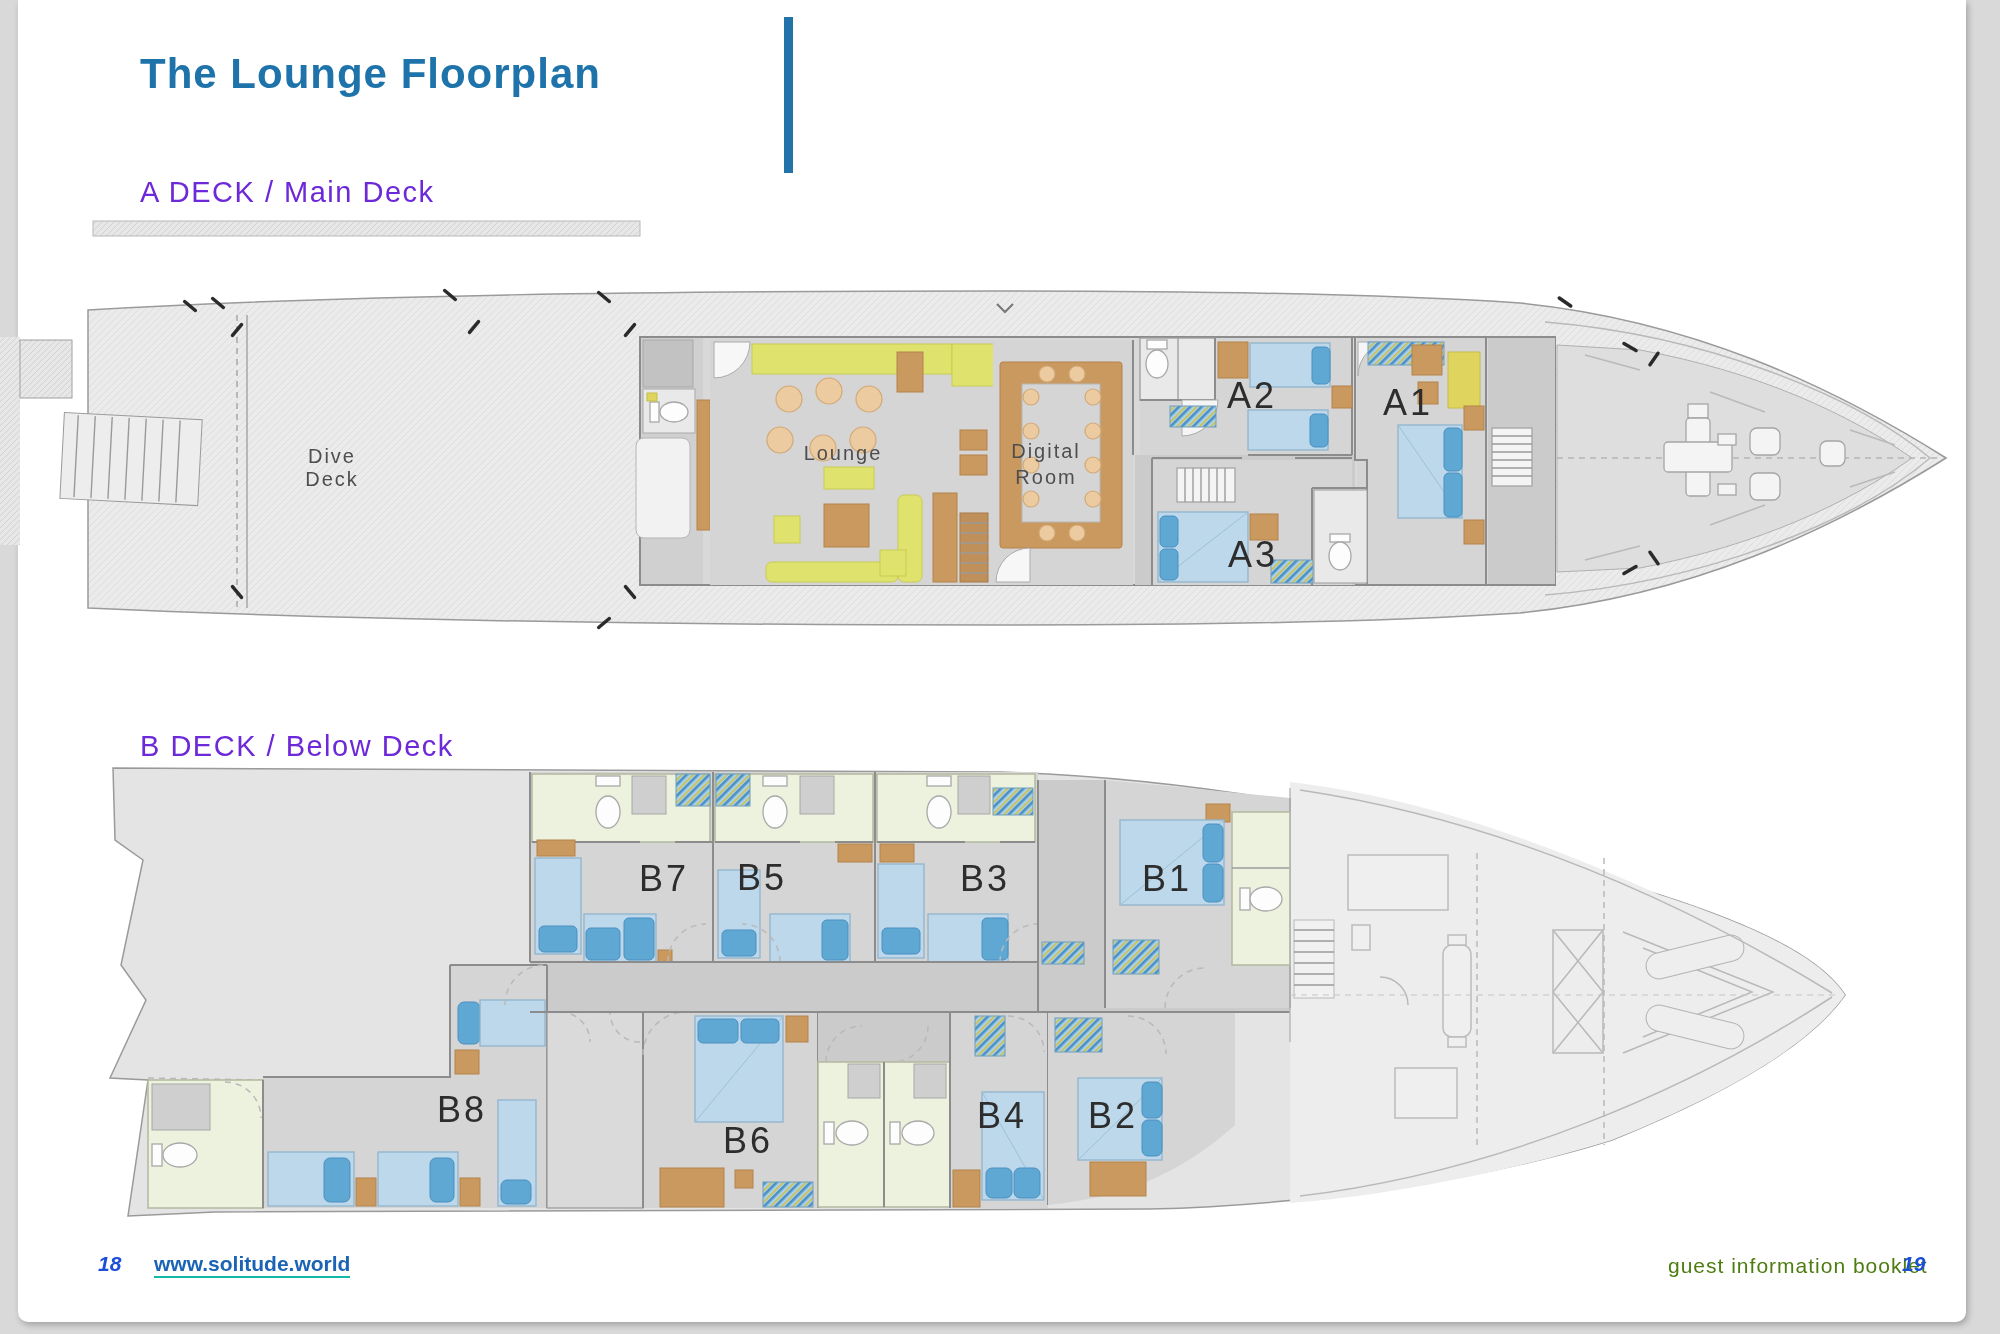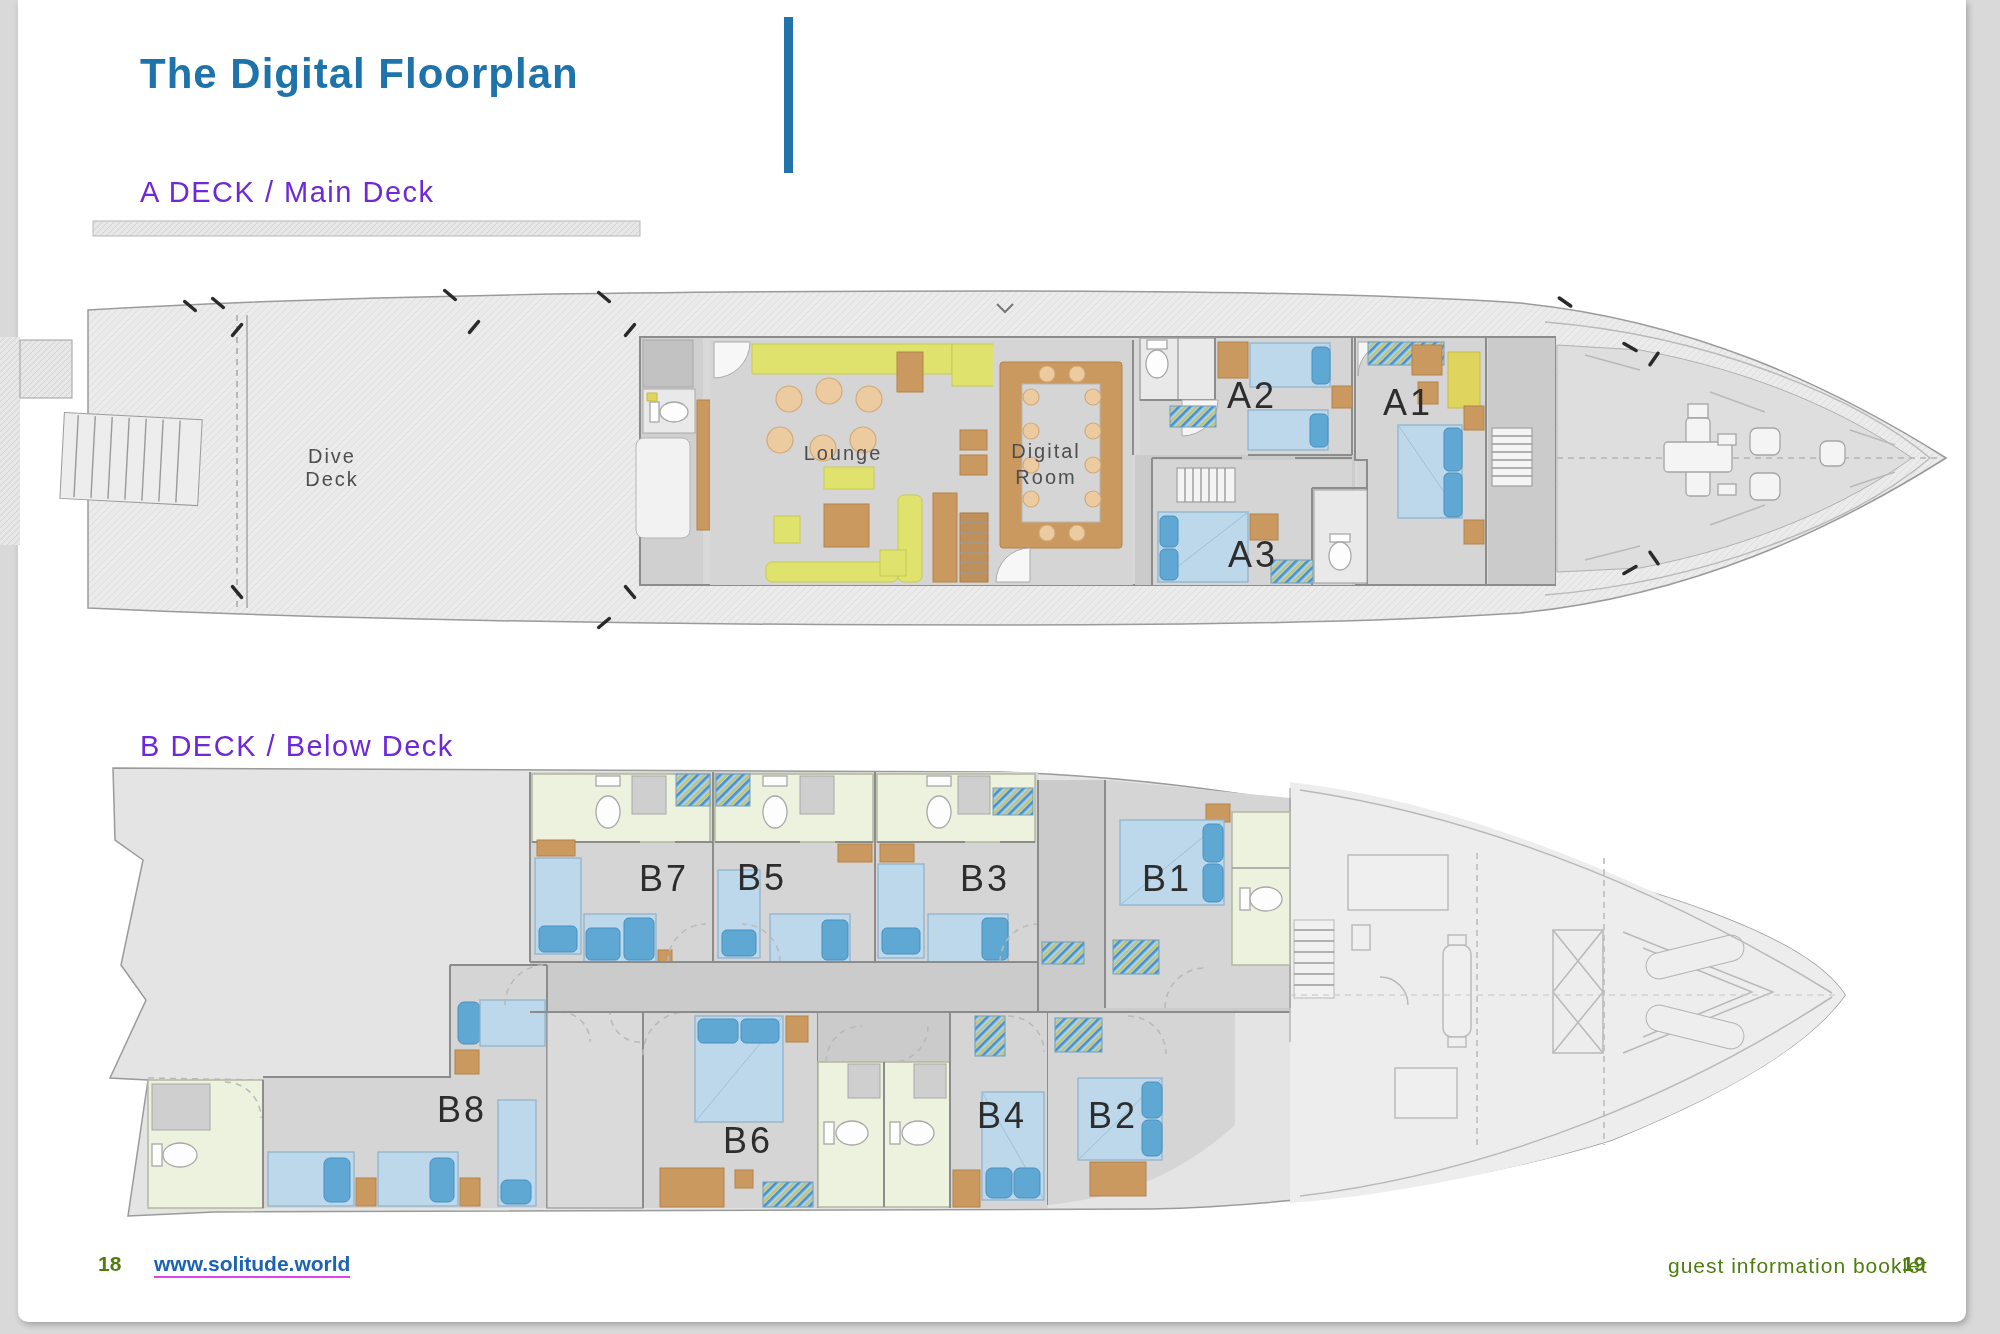--- a/index.html
+++ b/index.html
@@ -7,25 +7,25 @@
        font-family:"Liberation Sans",sans-serif;}
   .sheet{position:absolute;left:18px;top:0;width:1948px;height:1322px;background:#ffffff;
          border-radius:0 0 10px 10px;box-shadow:2px 3px 6px rgba(0,0,0,.25);}
   .page-title{position:absolute;left:122px;top:50px;font-size:42px;font-weight:bold;
               color:#1e74aa;letter-spacing:1px;margin:0;}
   .vbar{position:absolute;left:766px;top:17px;width:9px;height:156px;background:#2273a9;}
   .deck-heading{position:absolute;font-size:29px;color:#6d28d9;letter-spacing:1.5px;}
   .deck-a-heading{left:122px;top:176px;}
   .deck-b-heading{left:122px;top:730px;}
   .footer-item{position:absolute;font-size:21px;}
-  .pn{font-weight:bold;color:#4d7c0f;}
+  .pn{font-weight:bold;color:#1d4ed8;font-style:italic;}
   .pn-left{left:80px;top:1252px;}
   .pn-right{left:1884px;top:1252px;}
   .site-link{left:136px;top:1252px;font-weight:bold;color:#1b63b4;
-             border-bottom:2px solid #d946ef;cursor:pointer;text-decoration:none;}
+             border-bottom:2px solid #14b8a6;cursor:pointer;text-decoration:none;}
   .booklet{left:1650px;top:1254px;color:#4d7c0f;letter-spacing:1px;}
   svg.plans{position:absolute;left:0;top:0;width:2000px;height:1334px;}
   svg text{font-family:"Liberation Sans",sans-serif;}
   text.cab{font-size:36px;letter-spacing:3px;fill:#2d2d2d;text-anchor:middle;}
   text.room{font-size:20px;letter-spacing:2px;fill:#4e4e4e;text-anchor:middle;}
   .wall{fill:none;stroke:#8c8c8c;stroke-width:2;}
   .wallT{fill:none;stroke:#9d9d9d;stroke-width:1.3;}
   .bed{fill:#bdd8ea;stroke:#8fb4cc;stroke-width:1.3;}
   .fold{stroke:#9cc0d6;stroke-width:1;fill:none;}
   .pil{fill:#5fa8d4;stroke:#4a8fc0;stroke-width:1;}
@@ -41,21 +41,21 @@
   .fadeline{fill:none;stroke:#b9b9b9;stroke-width:1.5;}
   .fadefill{fill:#efefef;stroke:#bcbcbc;stroke-width:1.5;}
   .dash{stroke-dasharray:6 5;}
   .tick{stroke:#2a2a2a;stroke-width:3.5;stroke-linecap:round;}
   .rung{stroke:#9a9a9a;stroke-width:1.4;}
 </style>
 </head>
 <body>
 
 <div class="sheet">
-  <h1 class="page-title">The Digital Floorplan</h1>
+  <h1 class="page-title">The Lounge Floorplan</h1>
   <div class="vbar"></div>
   <div class="deck-heading deck-a-heading">A DECK / Main Deck</div>
   <div class="deck-heading deck-b-heading">B DECK / Below Deck</div>
 
   <div class="footer-item pn pn-left">18</div>
   <a class="footer-item site-link">www.solitude.world</a>
   <div class="footer-item booklet">guest information booklet</div>
   <div class="footer-item pn pn-right">19</div>
 </div>
 

